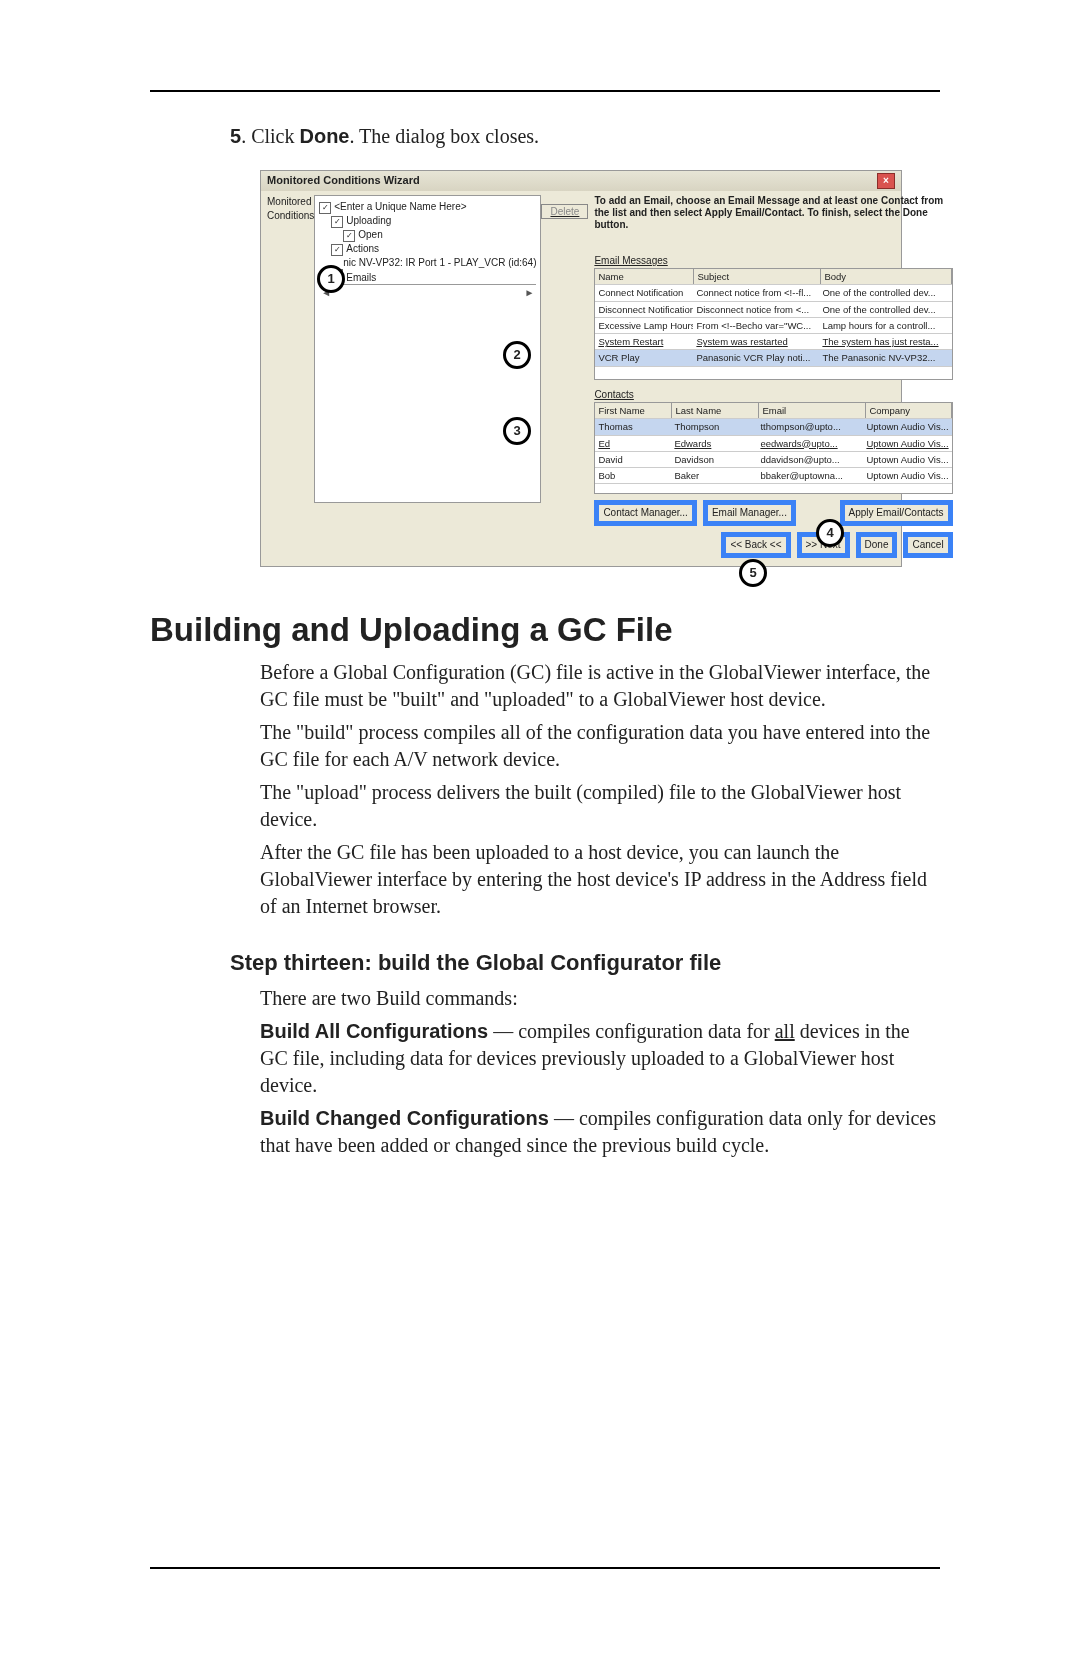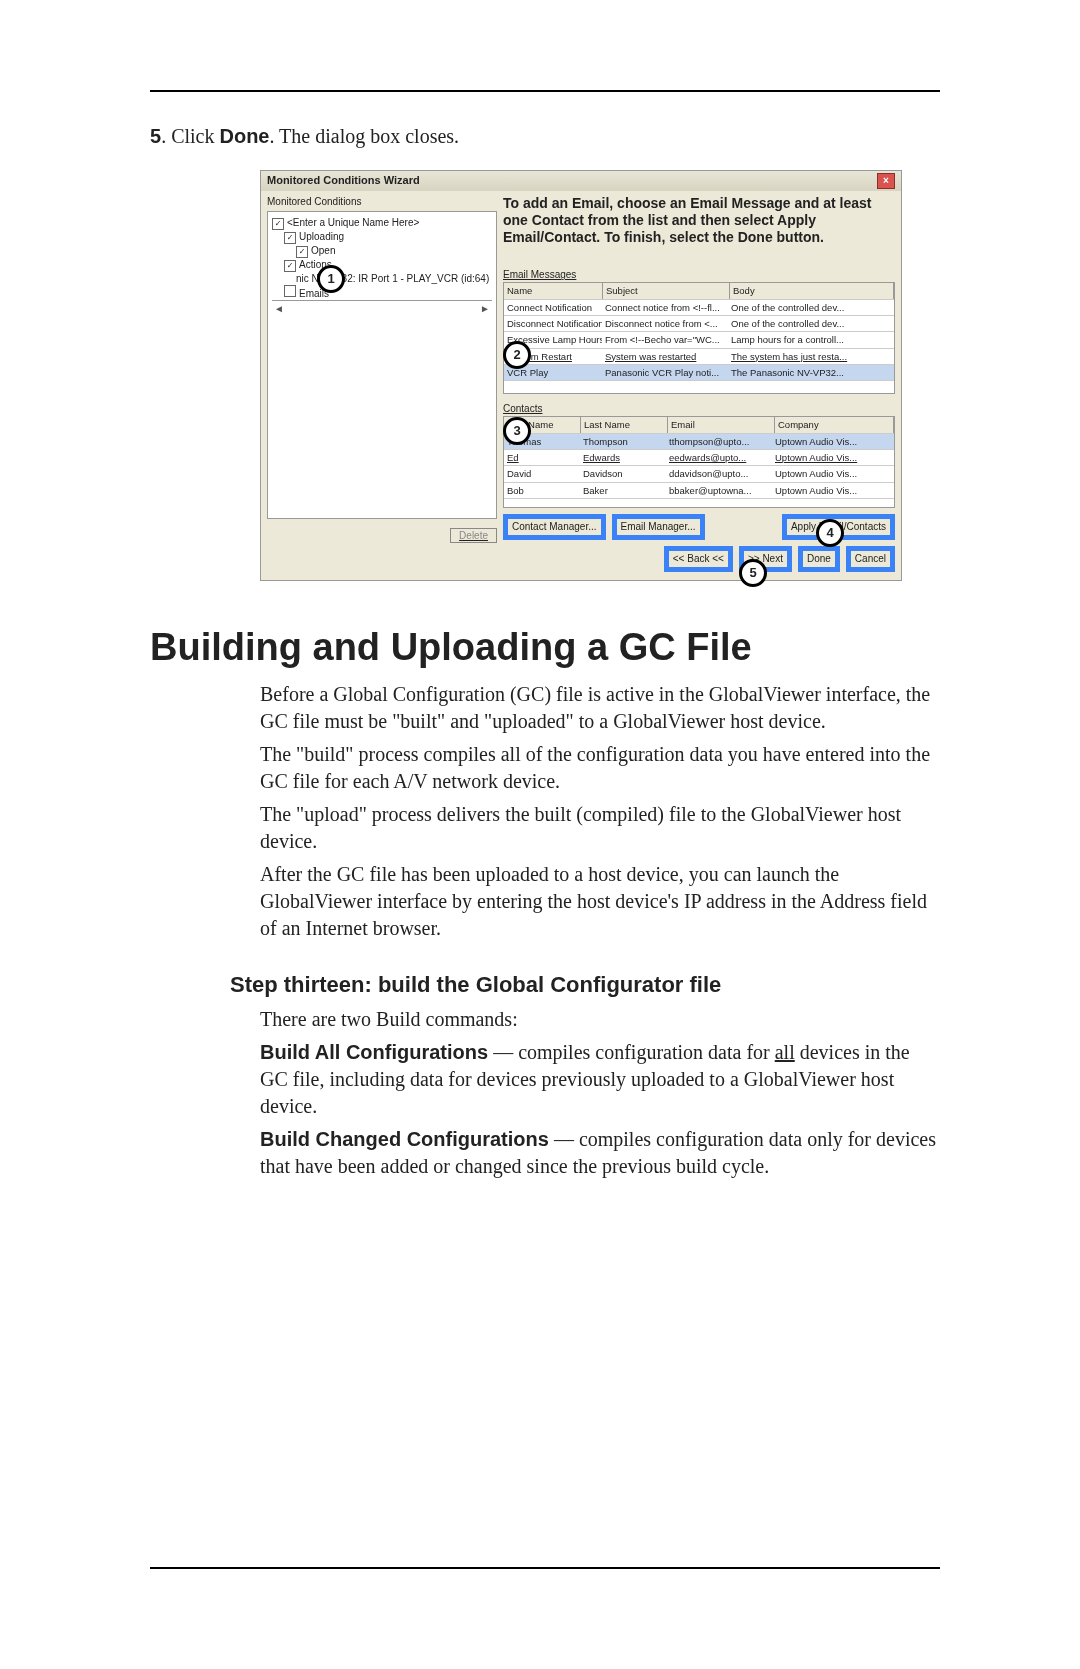--- a/index.html
+++ b/index.html
@@ -16,20 +16,21 @@
     height: 1669px;
     position: relative;
     box-sizing: border-box;
     padding: 90px 140px 60px 150px;
   }
   .top-rule {
     border-top: 2px solid #000;
     margin-bottom: 30px;
   }
   .step-line {
+    margin-left: 80px;
     font-size: 20px;
   }
   .strong6 {
     font-weight: 900;
     font-family: Arial, Helvetica, sans-serif;
   }
   .bold {
     font-weight: 900;
     font-family: Arial, Helvetica, sans-serif;
   }
@@ -65,21 +66,20 @@
     border: 1px solid #8b2d29;
   }
   .dlg-body {
     display: flex;
     padding: 4px 6px 8px 6px;
     gap: 6px;
   }
   .dlg-left {
     flex: 0 0 230px;
     display: flex;
-    flex-direction: column;
   }
   .tree-box {
     background: #fff;
     border: 1px solid #999;
     padding: 4px 4px;
     font-size: 10px;
     line-height: 1.3;
     height: 298px;
     position: relative;
   }
@@ -122,21 +122,21 @@
     background: #ece9d8;
     padding: 1px 8px;
     color: #888;
   }
   .dlg-right {
     flex: 1;
     display: flex;
     flex-direction: column;
   }
   .inst {
-    font-size: 14px;
+    font-size: 10px;
     font-weight: bold;
     line-height: 1.2;
     margin-bottom: 6px;
   }
   .sec-label {
     font-size: 10px;
     text-decoration: underline;
     margin-top: 17px;
   }
   .tbl {
@@ -194,21 +194,21 @@
   }
   .r1 { top: 94px; left: 56px; }
   .r2 { top: 170px; left: 242px; }
   .r3 { top: 246px; left: 242px; }
   .r4 { top: 348px; left: 555px; }
   .r5 { top: 388px; left: 478px; }
 
   h2.section {
     font-family: Arial, Helvetica, sans-serif;
     font-weight: 900;
-    font-size: 38px;
+    font-size: 33px;
     margin: 30px 0 6px 0;
   }
   .para {
     margin: 6px 0 6px 110px;
     font-size: 20px;
     line-height: 1.35;
   }
   h3.step {
     font-family: Arial, Helvetica, sans-serif;
     font-weight: 900;

